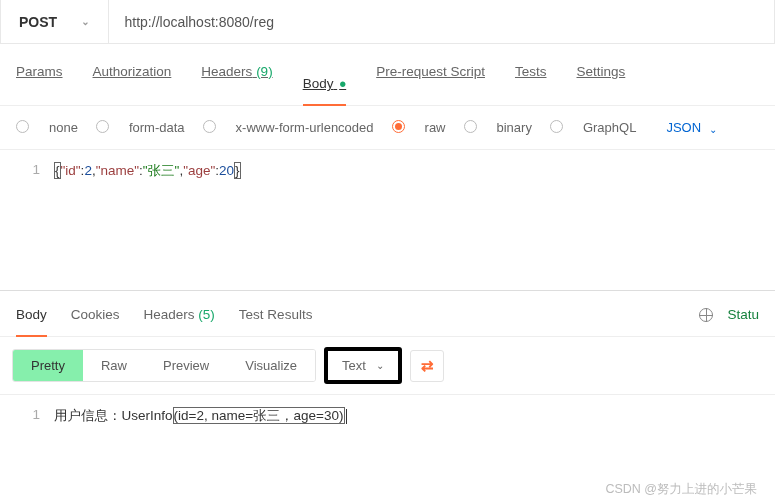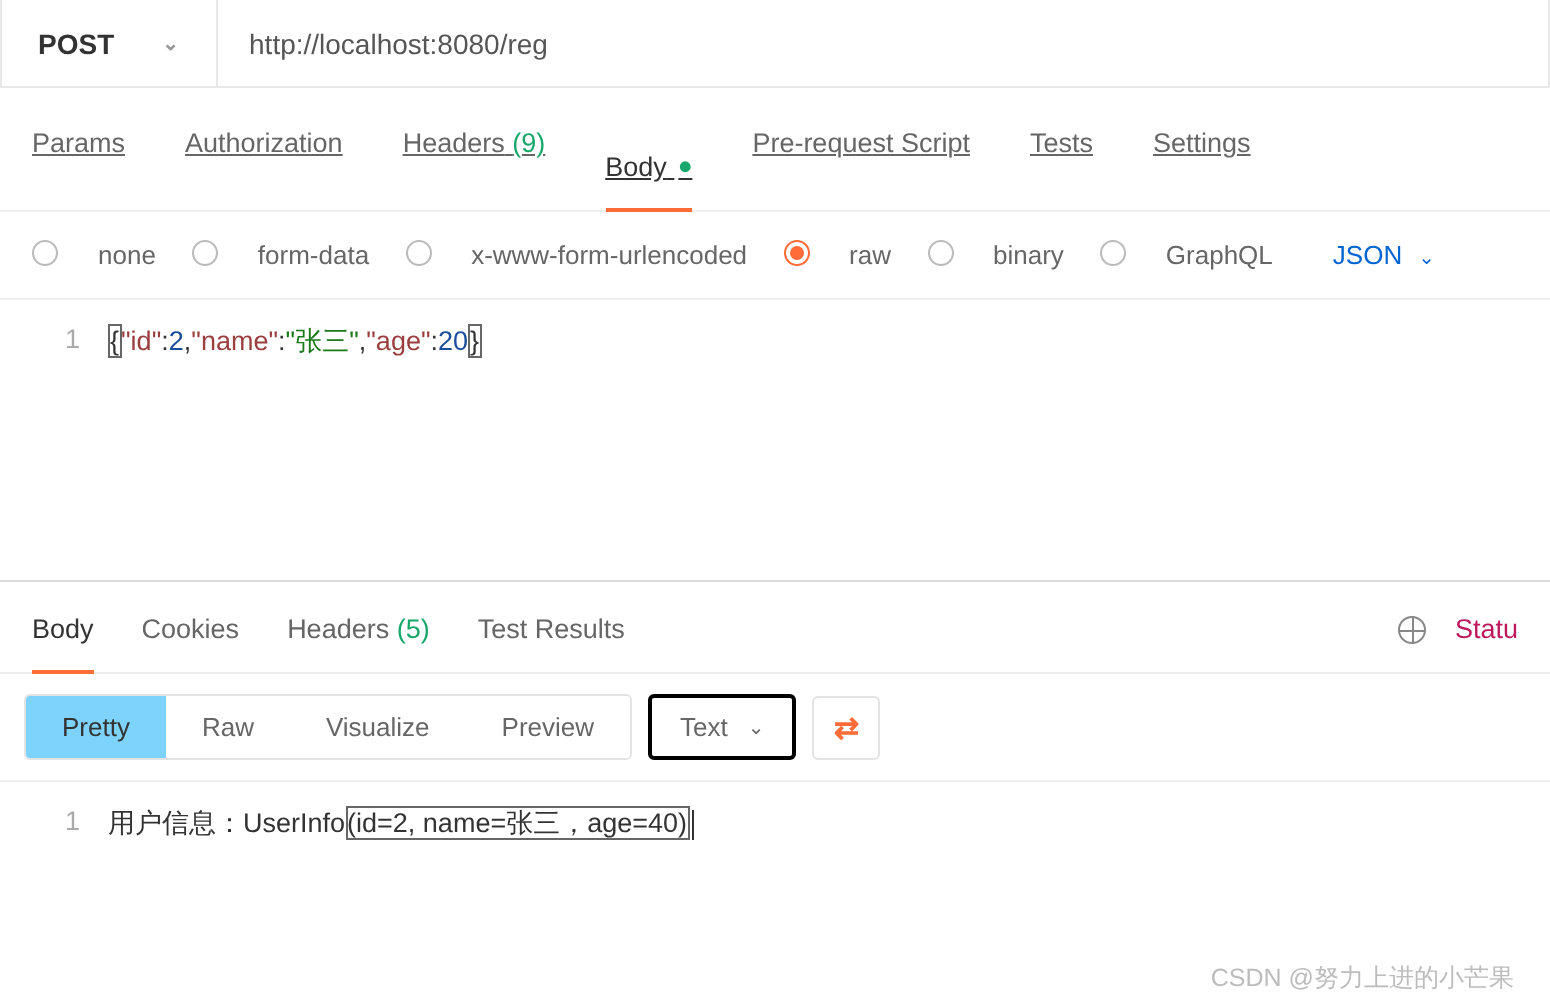--- a/index.html
+++ b/index.html
@@ -26,29 +26,29 @@
   .code-line .key { color: #9b3e3e;}
   .code-line .str { color: #1a7a1a;}
   .code-line .num { color: #1a4d9b;}
   .code-line .sel-box { border:1px solid #666; padding:0 0px;}
   .cursor-bar { display:inline-block; width:0; height:15px; border-right:1.5px solid #333; margin-left:1px; vertical-align:middle;}
   .response-bar { border-top: 1px solid #ddd; background:#fff;}
   .res-tabs { display:flex; align-items:center; padding: 16px 16px 14px 16px; font-size:13.5px; color:#666; border-bottom: 1px solid #eee; position:relative;}
   .res-tabs .tab { margin-right: 24px; cursor:pointer;}
   .res-tabs .tab.active { color:#333; font-weight:500; position:relative;}
   .res-tabs .tab.active::after { content:""; position:absolute; left:0; right:0; bottom:-15px; height:2px; background:#ff6c37;}
-  .res-right { margin-left:auto; display:flex; align-items:center; gap:14px; color:#be185d;}
+  .res-right { margin-left:auto; display:flex; align-items:center; gap:14px; color:#15803d;}
   .globe { width:14px; height:14px; border:1.2px solid #888; border-radius:50%; position:relative; display:inline-block;}
   .globe::before{content:"";position:absolute;left:50%;top:-1px;bottom:-1px;width:1px;background:#888;}
   .globe::after{content:"";position:absolute;top:50%;left:-1px;right:-1px;height:1px;background:#888;}
   .res-controls { display:flex; align-items:center; gap:8px; padding:10px 12px; border-bottom:1px solid #eee;}
   .btn-group { display:flex; border:1px solid #e3e3e3; border-radius:3px; overflow:hidden;}
   .btn-group .btn { padding:8px 18px; font-size:13px; color:#666; background:#fff; cursor:pointer;}
-  .btn-group .btn.sel { background:#7dd3fc; font-weight:500; color:#333;}
-  .sel-box2 { border:2px solid #000000; border-radius:3px; padding:7px 14px; display:flex; align-items:center; gap:10px; color:#666; cursor:pointer;}
+  .btn-group .btn.sel { background:#86efac; font-weight:500; color:#333;}
+  .sel-box2 { border:4px solid #000000; border-radius:3px; padding:7px 14px; display:flex; align-items:center; gap:10px; color:#666; cursor:pointer;}
   .wrap-icon { border:1px solid #e3e3e3; border-radius:3px; width:34px; height:32px; display:flex; align-items:center; justify-content:center; color:#ff6c37; font-size:15px; font-weight:bold; cursor:pointer;}
   .res-editor { display:flex; font-family: Consolas, Menlo, monospace; font-size:13.5px; padding-top: 12px; padding-bottom: 6px;}
   .watermark { position:absolute; right:18px; bottom:6px; font-size:12.5px; color:#bcbcbc; font-family: Arial,sans-serif;}
 </style>
 </head>
 <body>
 
 <div class="top-bar">
   <div class="method-sel">
     <span>POST</span>
@@ -125,31 +125,31 @@
     <div class="res-right">
       <span class="globe"></span>
       <span>Statu</span>
     </div>
   </div>
 
   <div class="res-controls">
     <div class="btn-group">
       <span class="btn sel">Pretty</span>
       <span class="btn">Raw</span>
+      <span class="btn">Preview</span>
       <span class="btn">Visualize</span>
-      <span class="btn">Preview</span>
     </div>
     <div class="sel-box2">
       <span>Text</span>
       <span style="font-size:10px;">⌄</span>
     </div>
     <div class="wrap-icon">⇄</div>
   </div>
 
   <div class="res-editor">
     <div class="gutter">1</div>
     <div class="code-line">
-      <span>用户信息：UserInfo</span><span class="sel-box">(id=2, name=张三，age=40)</span><span class="cursor-bar"></span>
+      <span>用户信息：UserInfo</span><span class="sel-box">(id=2, name=张三，age=30)</span><span class="cursor-bar"></span>
     </div>
   </div>
 </div>
 
 <div class="watermark">CSDN @努力上进的小芒果</div>
 
 </body></html>

